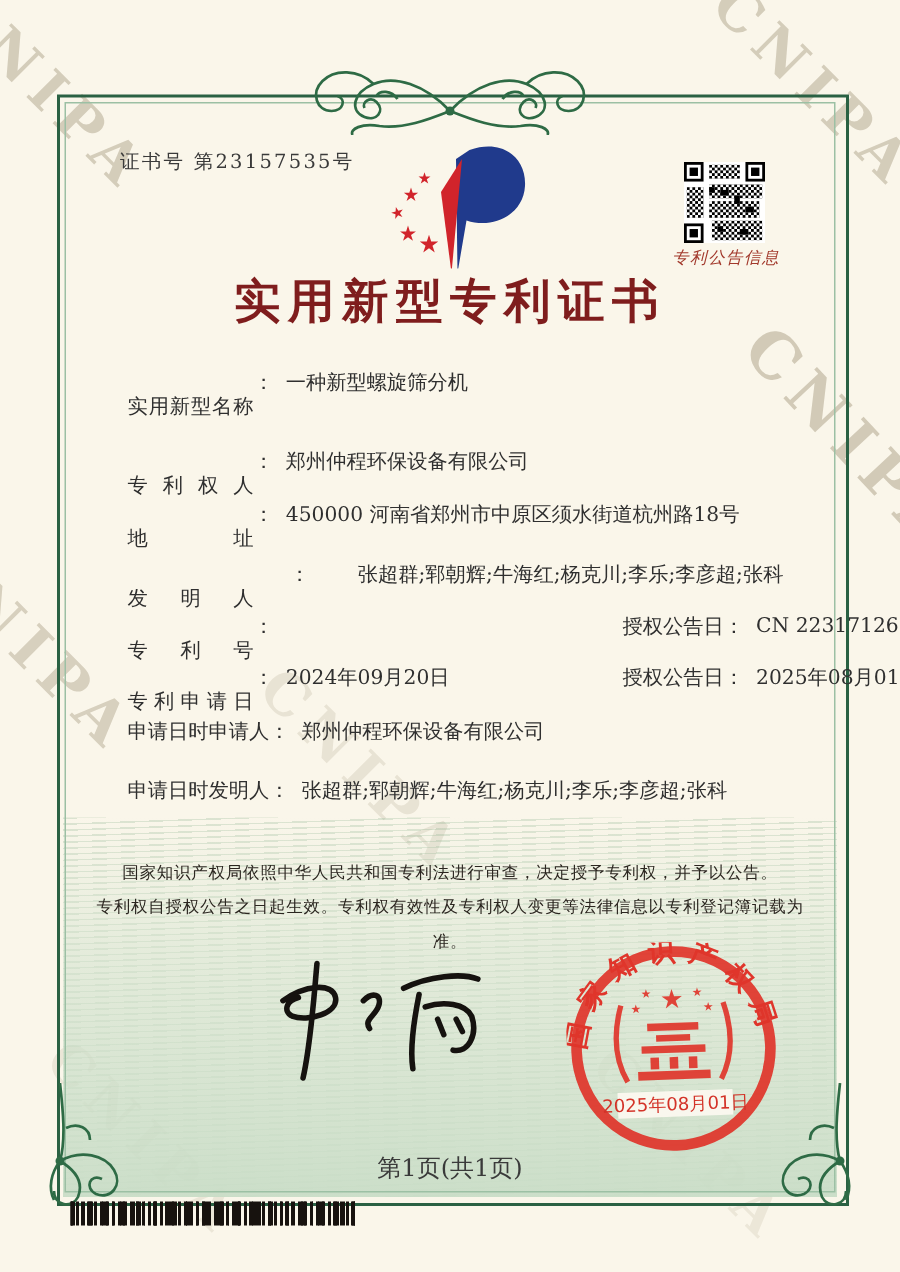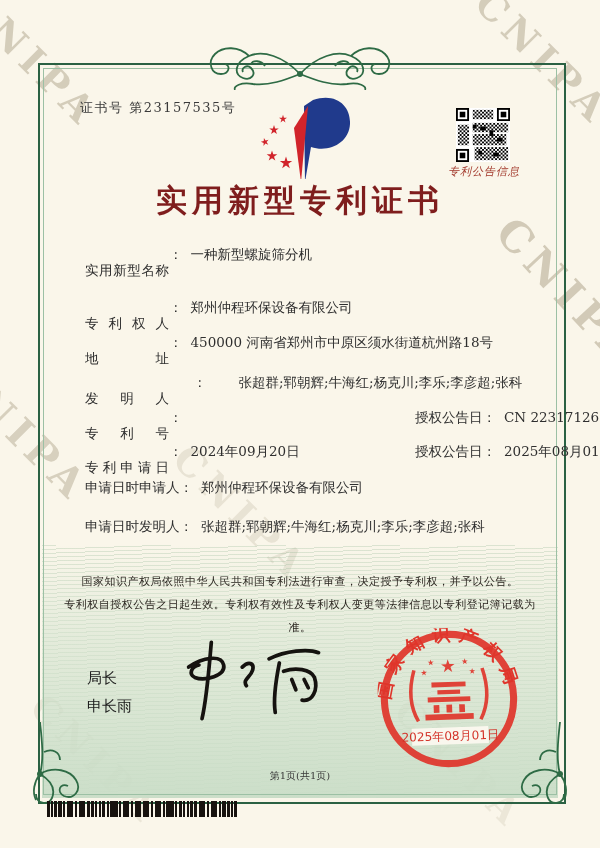--- a/index.html
+++ b/index.html
@@ -41,21 +41,21 @@
   
   .statement{position:absolute; left:62px; top:570px; width:476px; text-align:center;
     font-size:11px; line-height:2.1; color:#2b2620; letter-spacing:0.5px; z-index:5;}
   
   .director{position:absolute; left:87px; top:665px; font-size:15px; color:#1c1c1c;
     font-family:"DejaVu Sans","Liberation Sans",sans-serif; z-index:6; line-height:1.85;}
   .sig{position:absolute; left:168px; top:636px; width:165px; height:88px; z-index:6;}
   
   .seal{position:absolute; left:378px; top:628px; width:142px; height:142px; z-index:7; transform:rotate(-2deg); opacity:0.95;}
   
-  .footer{position:absolute; left:0; top:769px; width:100%; text-align:center; font-size:10px; color:#3a3a3a; z-index:6;}
+  .footer{position:absolute; left:0; top:769px; width:100%; text-align:center; font-size:16px; color:#3a3a3a; z-index:6;}
   .barcode{position:absolute; left:47px; top:801px; width:190px; height:16px; z-index:5;
     background-image:
       repeating-linear-gradient(90deg,#17120e 0 2px,transparent 2px 4px),
       repeating-linear-gradient(90deg,#17120e 0 1px,transparent 1px 7px),
       repeating-linear-gradient(90deg,#17120e 0 3px,transparent 3px 11px);
   }
   
   .orn-top{position:absolute; left:205px; top:44px; width:190px; height:46px; z-index:4;}
   .orn-bl{position:absolute; left:30px; top:722px; width:80px; height:82px; z-index:4;}
   .orn-br{position:absolute; left:490px; top:722px; width:80px; height:82px; z-index:4; transform:scaleX(-1);}
@@ -207,24 +207,20 @@
     <span class="lab7">申请日时发明人</span>
       <span>：</span>
       <span class="val">张超群;郓朝辉;牛海红;杨克川;李乐;李彦超;张科</span>
   </div>
 
   <div class="statement">
     <div>国家知识产权局依照中华人民共和国专利法进行审查，决定授予专利权，并予以公告。</div>
     <div>专利权自授权公告之日起生效。专利权有效性及专利权人变更等法律信息以专利登记簿记载为准。</div>
   </div>
 
-  <div class="director">
-    <div>局长</div>
-    <div>申长雨</div>
-  </div>
 
   <svg class="sig" viewBox="0 0 160 85">
     <g stroke="#15120f" fill="none" stroke-width="3.6" stroke-linecap="round">
       <path d="M20,30 C34,20 52,18 54,28 C56,38 36,44 26,40 C20,37 22,30 30,28"></path>
       <path d="M42,6 C40,28 38,58 33,80"></path>
       <path d="M72,30 C78,24 84,26 82,33 C80,40 72,42 76,48"></path>
       <path d="M98,22 C114,14 136,12 146,16"></path>
       <path d="M108,26 C104,46 102,62 104,74"></path>
       <path d="M112,34 C124,30 138,32 142,40 C146,52 140,64 130,62"></path>
       <path d="M120,42 L124,52"></path>

